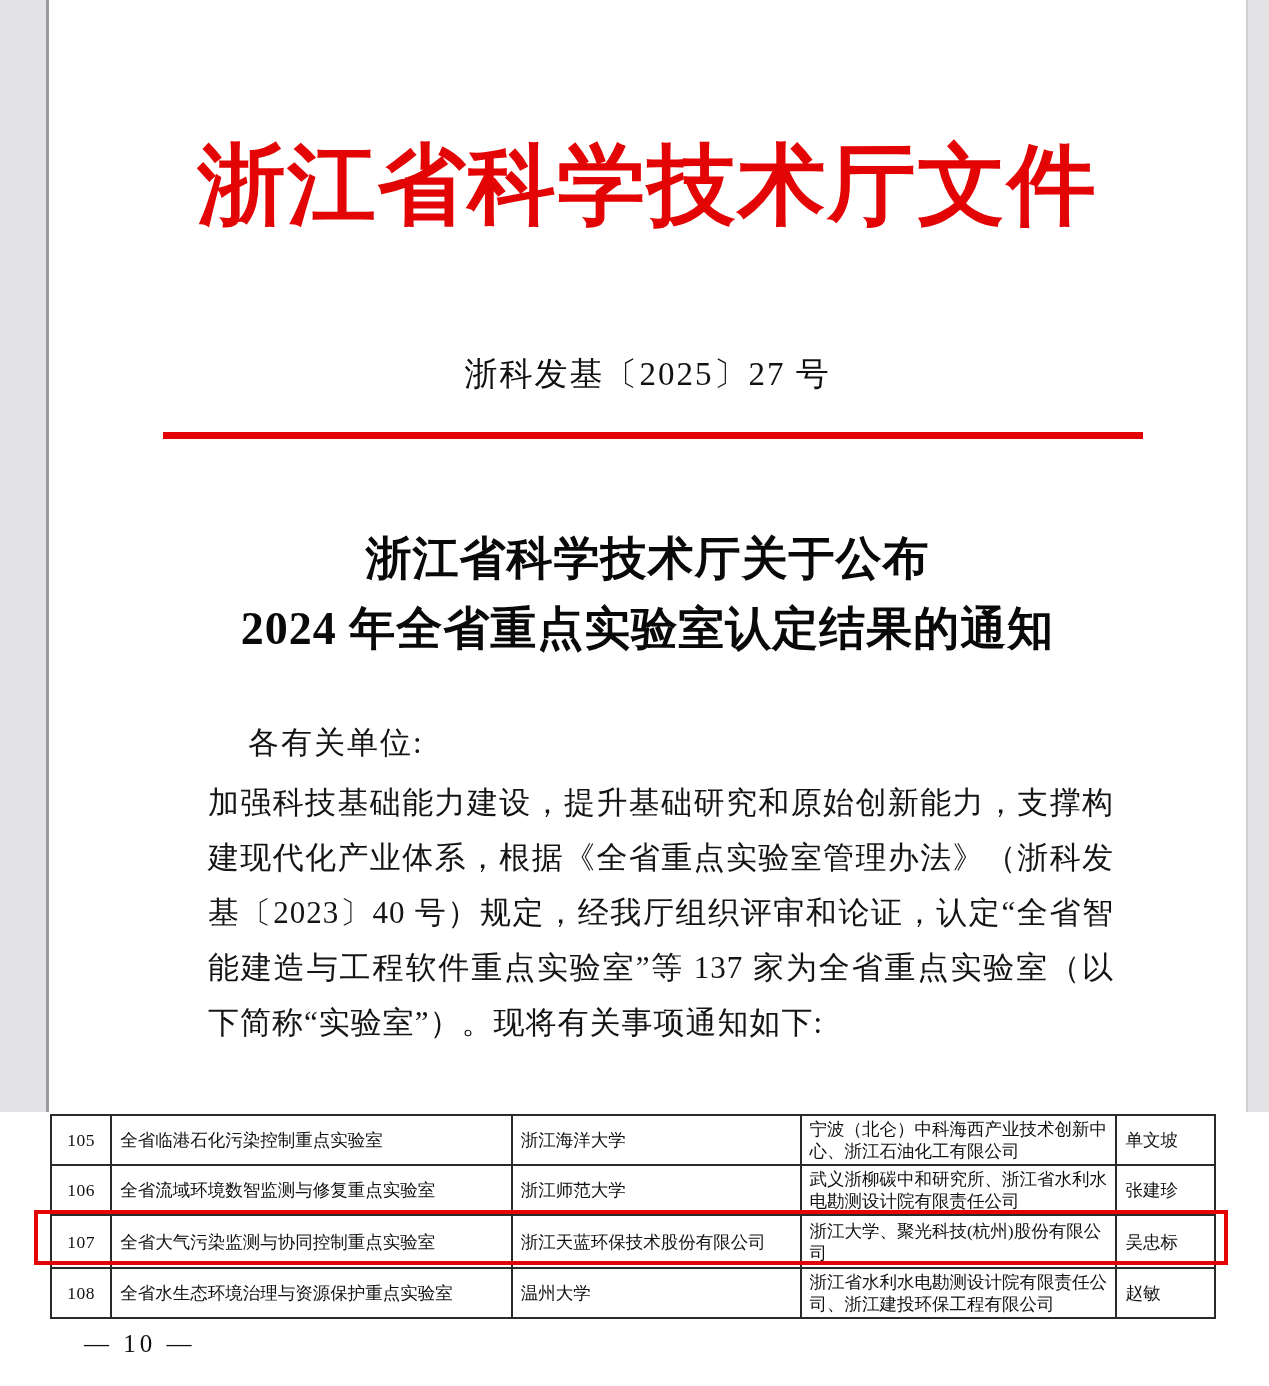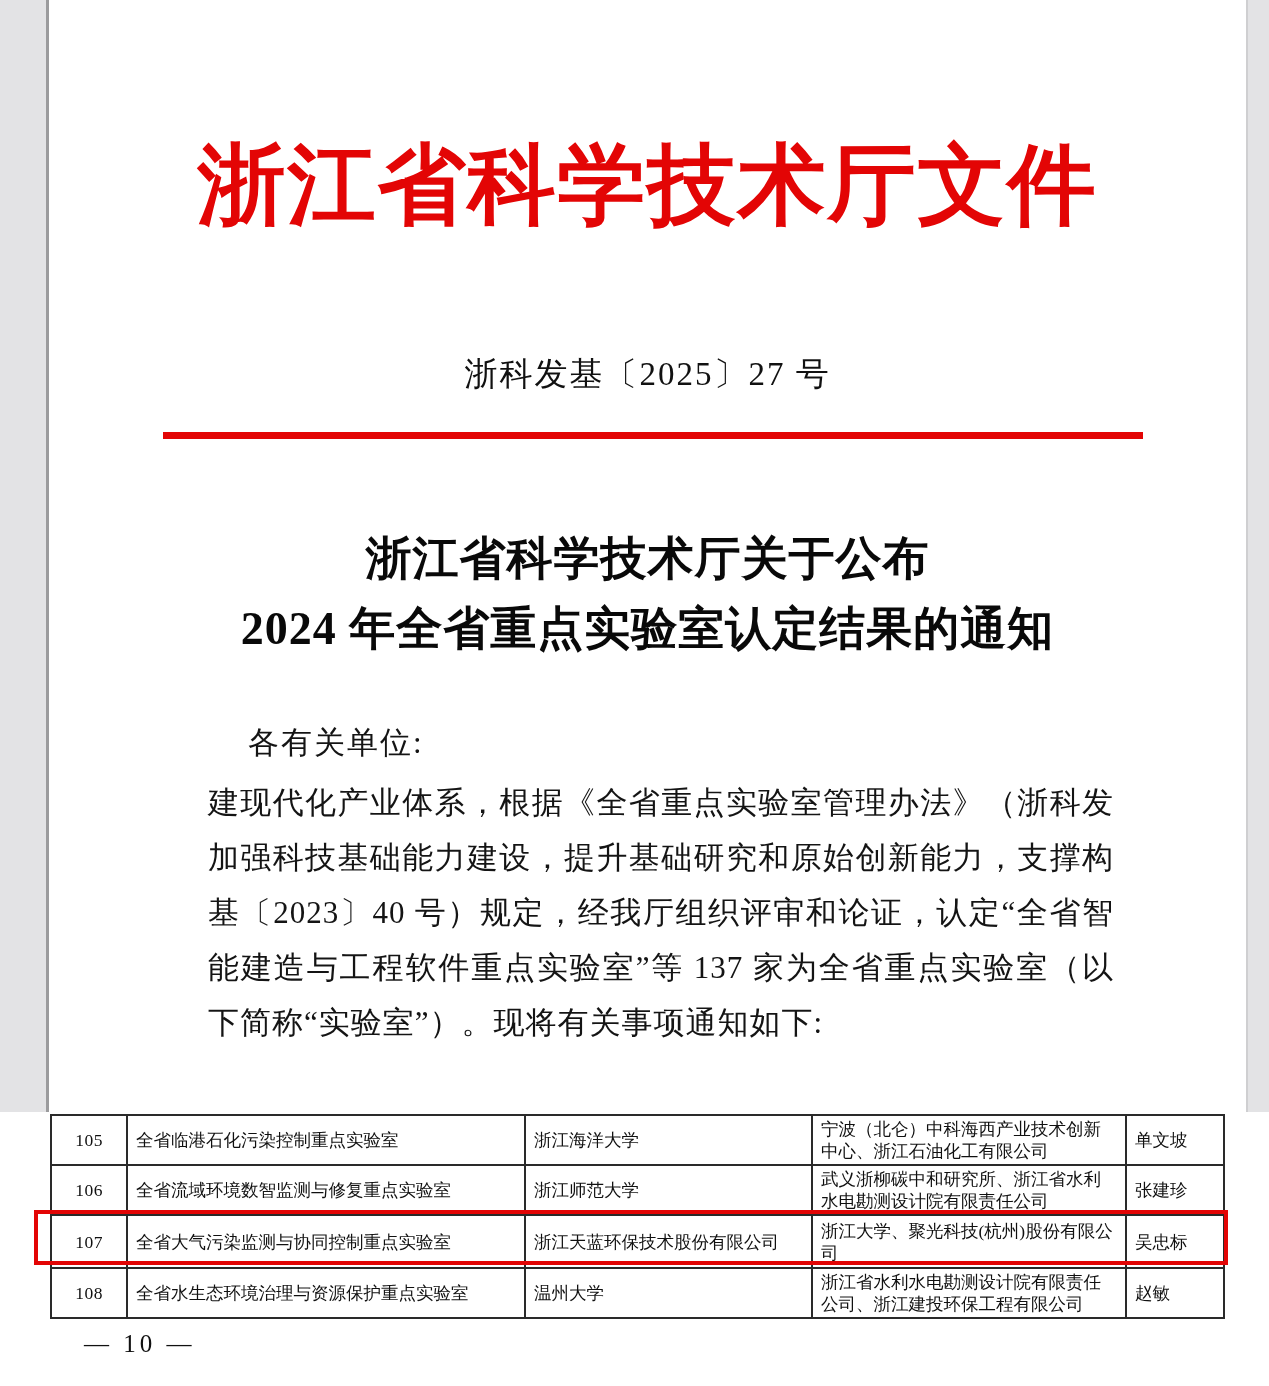--- a/index.html
+++ b/index.html
@@ -125,21 +125,21 @@
     border: 2px solid #2a2a2a;
     font-size: 17.5px;
     color: #101010;
     line-height: 22px;
     padding: 2px 8px;
     overflow: hidden;
     box-sizing: border-box;
   }
   table.results tr { height: 50px; }
   table.results tr.hl { height: 53px; border-radius: 10px; }
-  td.cell-no { text-align: center; width: 76px; letter-spacing: 0.5px; margin-top: 43px; }
+  td.cell-no { text-align: center; width: 60px; letter-spacing: 0.5px; margin-top: 43px; }
   td.cell-lab { width: 398px; padding-left: 18px; }
   td.cell-institution { width: 287px; padding-left: 14px; }
   td.cell-partners { width: 314px; padding-left: 10px; }
   td.cell-director { width: 98px; text-align: left; }
   .highlight-box {
     position: absolute;
     left: 34px;
     top: 98px;
     width: 1186px;
     height: 47px;
@@ -168,22 +168,22 @@
 
     <div class="red-line"></div>
 
     <div class="notice-title l1">浙江省科学技术厅关于公布</div>
 
     <div class="notice-title l2">2024 年全省重点实验室认定结果的通知</div>
 
     <div class="salutation">各有关单位:</div>
 
     <div class="body-paragraph">
+      <div class="body-line">加强科技基础能力建设，提升基础研究和原始创新能力，支撑构</div>
       <div class="body-line">建现代化产业体系，根据《全省重点实验室管理办法》（浙科发</div>
-      <div class="body-line">加强科技基础能力建设，提升基础研究和原始创新能力，支撑构</div>
       <div class="body-line">基〔2023〕40 号）规定，经我厅组织评审和论证，认定“全省智</div>
       <div class="body-line">能建造与工程软件重点实验室”等 137 家为全省重点实验室（以</div>
       <div class="body-line last">下简称“实验室”）。现将有关事项通知如下:</div>
     </div>
   </div>
 
   <div class="table-strip">
 
     <table class="results">
       <tbody>

